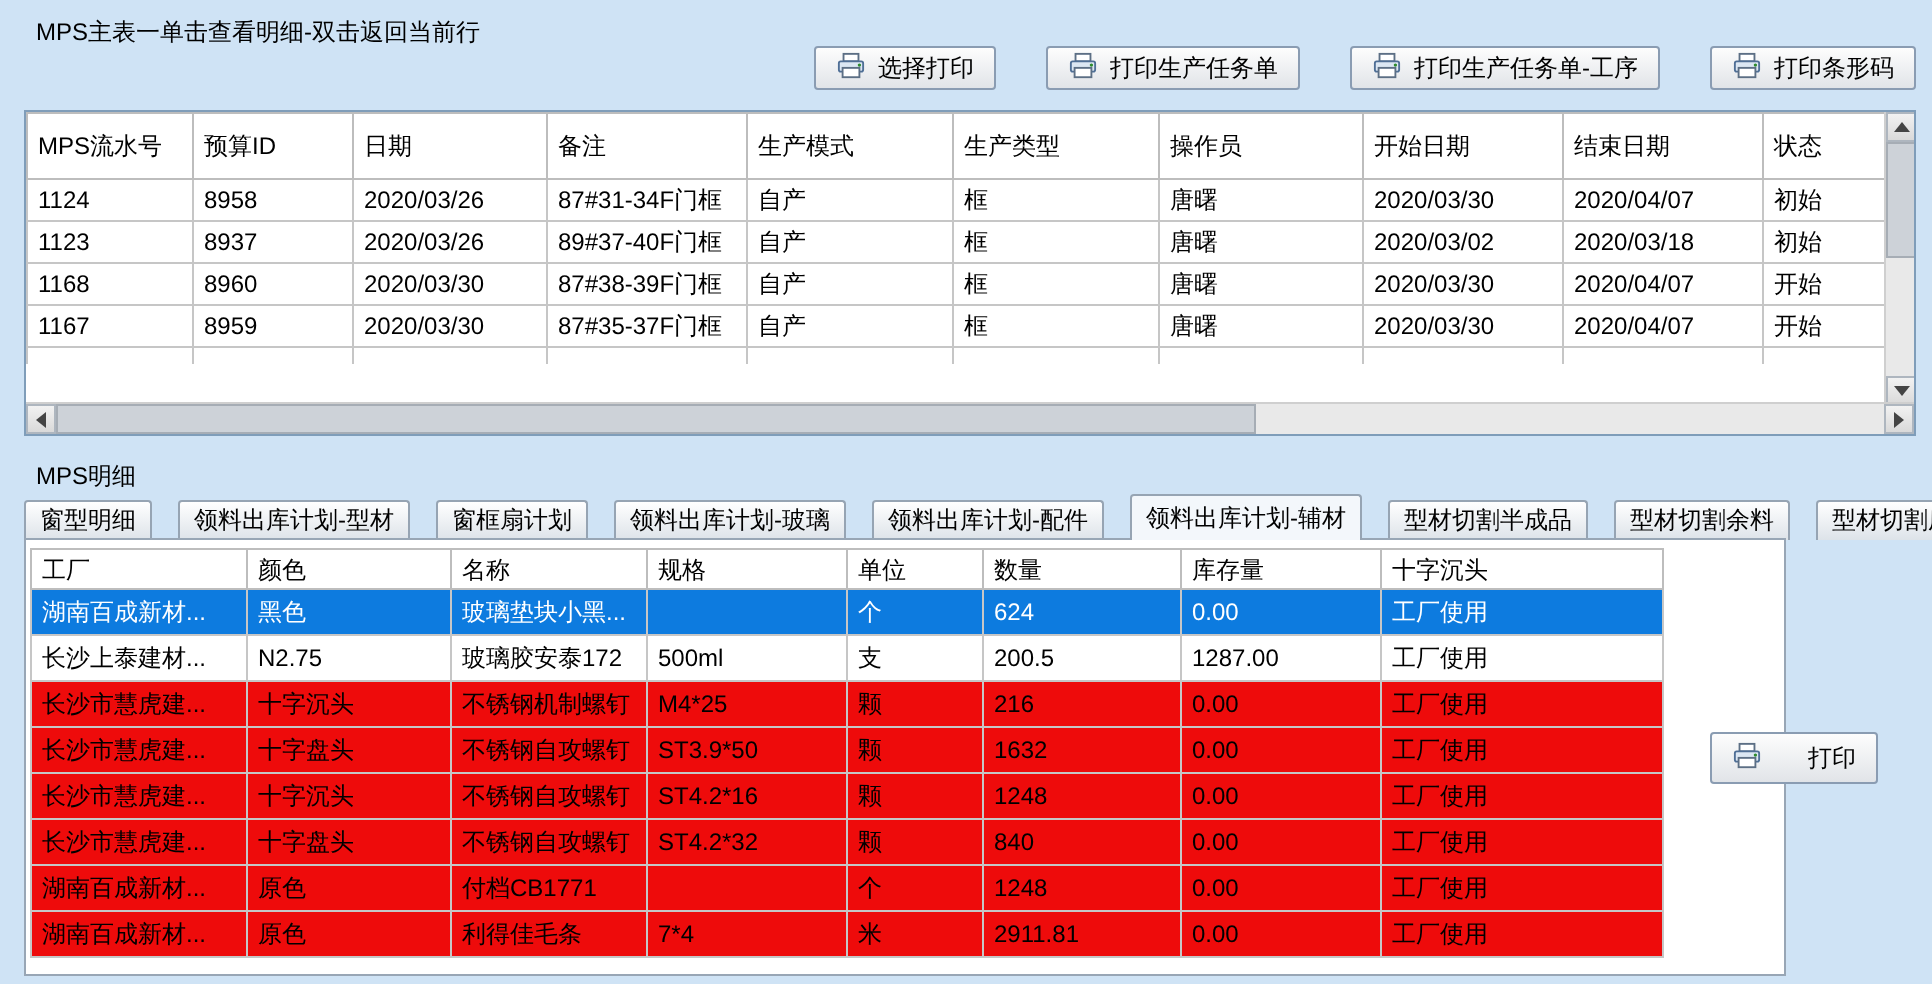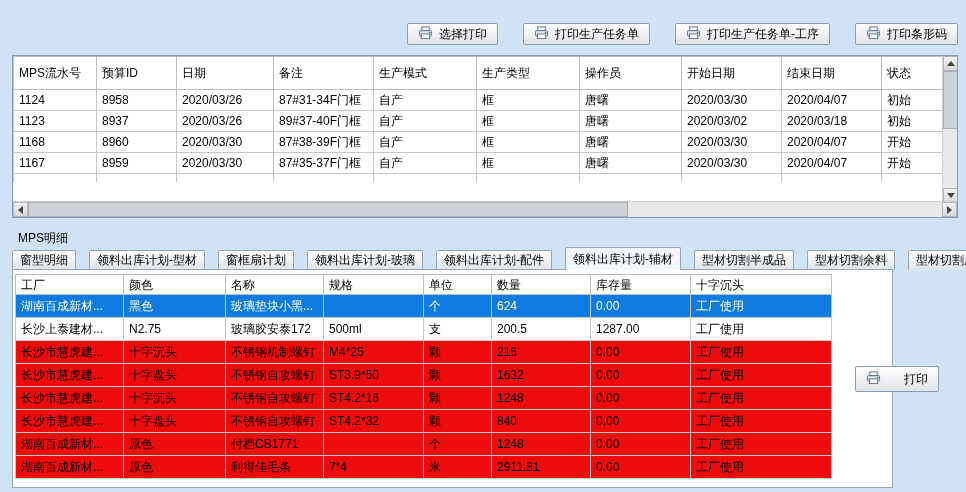--- a/index.html
+++ b/index.html
@@ -87,20 +87,21 @@
   .hscroll .sb-btn{position:absolute;top:0;}
   .hscroll .sb-left{left:0;}
   .hscroll .sb-right{right:0;}
   .hthumb{position:absolute;left:15px;top:0;width:600px;height:15px;background:#cdd2d8;border:1px solid #a6adb5;}
 </style>
 </head>
 <body>
 
 <div class="page">
 
+  <div class="section-title" style="top:8px;">MPS主表一单击查看明细-双击返回当前行</div>
 
   <div class="toolbar">
     <button class="btn">
       <span>
         <svg width="15" height="14" viewBox="0 0 16 15">
             <rect x="4" y="1" width="8" height="4" fill="#fff" stroke="#5c6f85"></rect>
             <rect x="1.5" y="5" width="13" height="5.5" rx="1" fill="#dce7f3" stroke="#4f6f96"></rect>
             <rect x="3.5" y="8.5" width="9" height="5" fill="#fff" stroke="#5c6f85"></rect>
             <circle cx="12.5" cy="7" r="0.9" fill="#2e8b2e"></circle>
           </svg>

